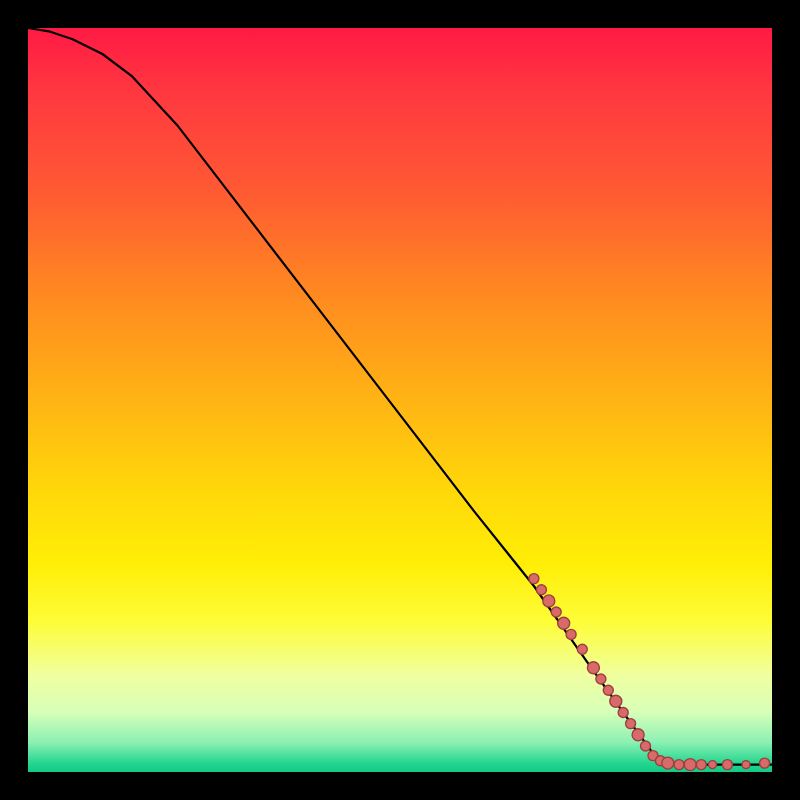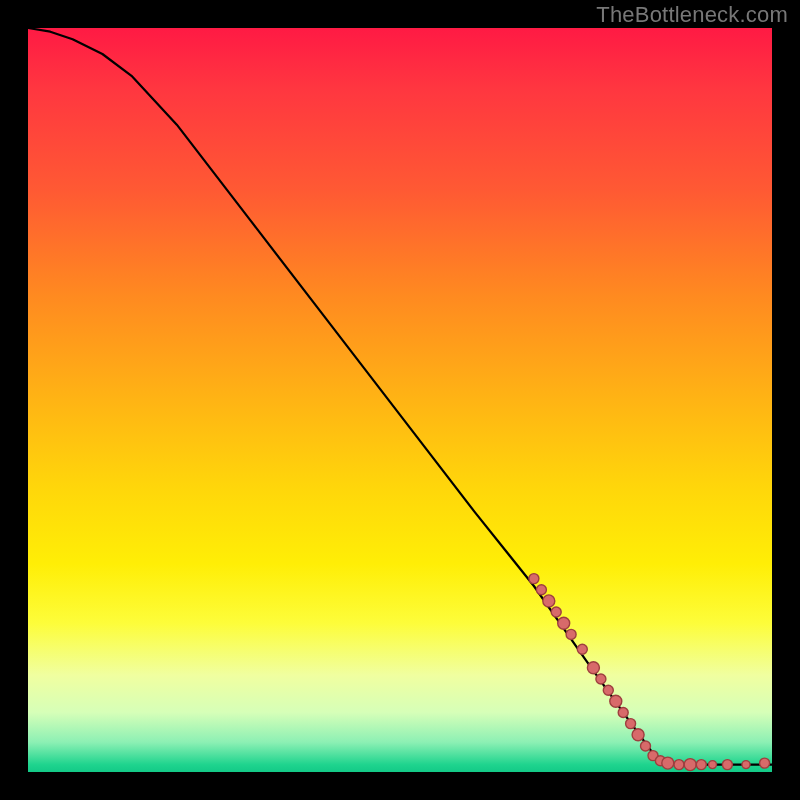--- a/index.html
+++ b/index.html
@@ -67,21 +67,20 @@
     fill: #d86a6a;
     stroke: #9e3f3f;
     stroke-width: 1.4;
   }
 </style>
 </head>
 <body>
 
 <div class="wrap">
 
-  <div class="attribution">TheBottleneck.com</div>
 
   <div class="plot">
     <svg class="overlay" viewBox="0 0 744 744" preserveAspectRatio="none">
       <path id="curve-path" class="curve" d="M0.0 0.0 L22.3 3.7 L44.6 11.2 L74.4 26.0 L104.2 48.4 L148.8 96.7 L223.2 193.4 L297.6 290.2 L372.0 386.9 L446.4 483.6 L505.9 558.0 L558.0 632.4 L595.2 684.5 L625.0 725.4 L639.8 735.1 L654.7 736.6 L684.5 736.6 L714.2 736.6 L736.6 736.6 L744.0 736.6"></path>
       <g id="markers">
           <circle cx="505.9" cy="550.6" r="5" class="marker"></circle>
           <circle cx="513.4" cy="561.7" r="5" class="marker"></circle>
           <circle cx="520.8" cy="572.9" r="6" class="marker"></circle>
           <circle cx="528.2" cy="584.0" r="5" class="marker"></circle>
           <circle cx="535.7" cy="595.2" r="6" class="marker"></circle>

